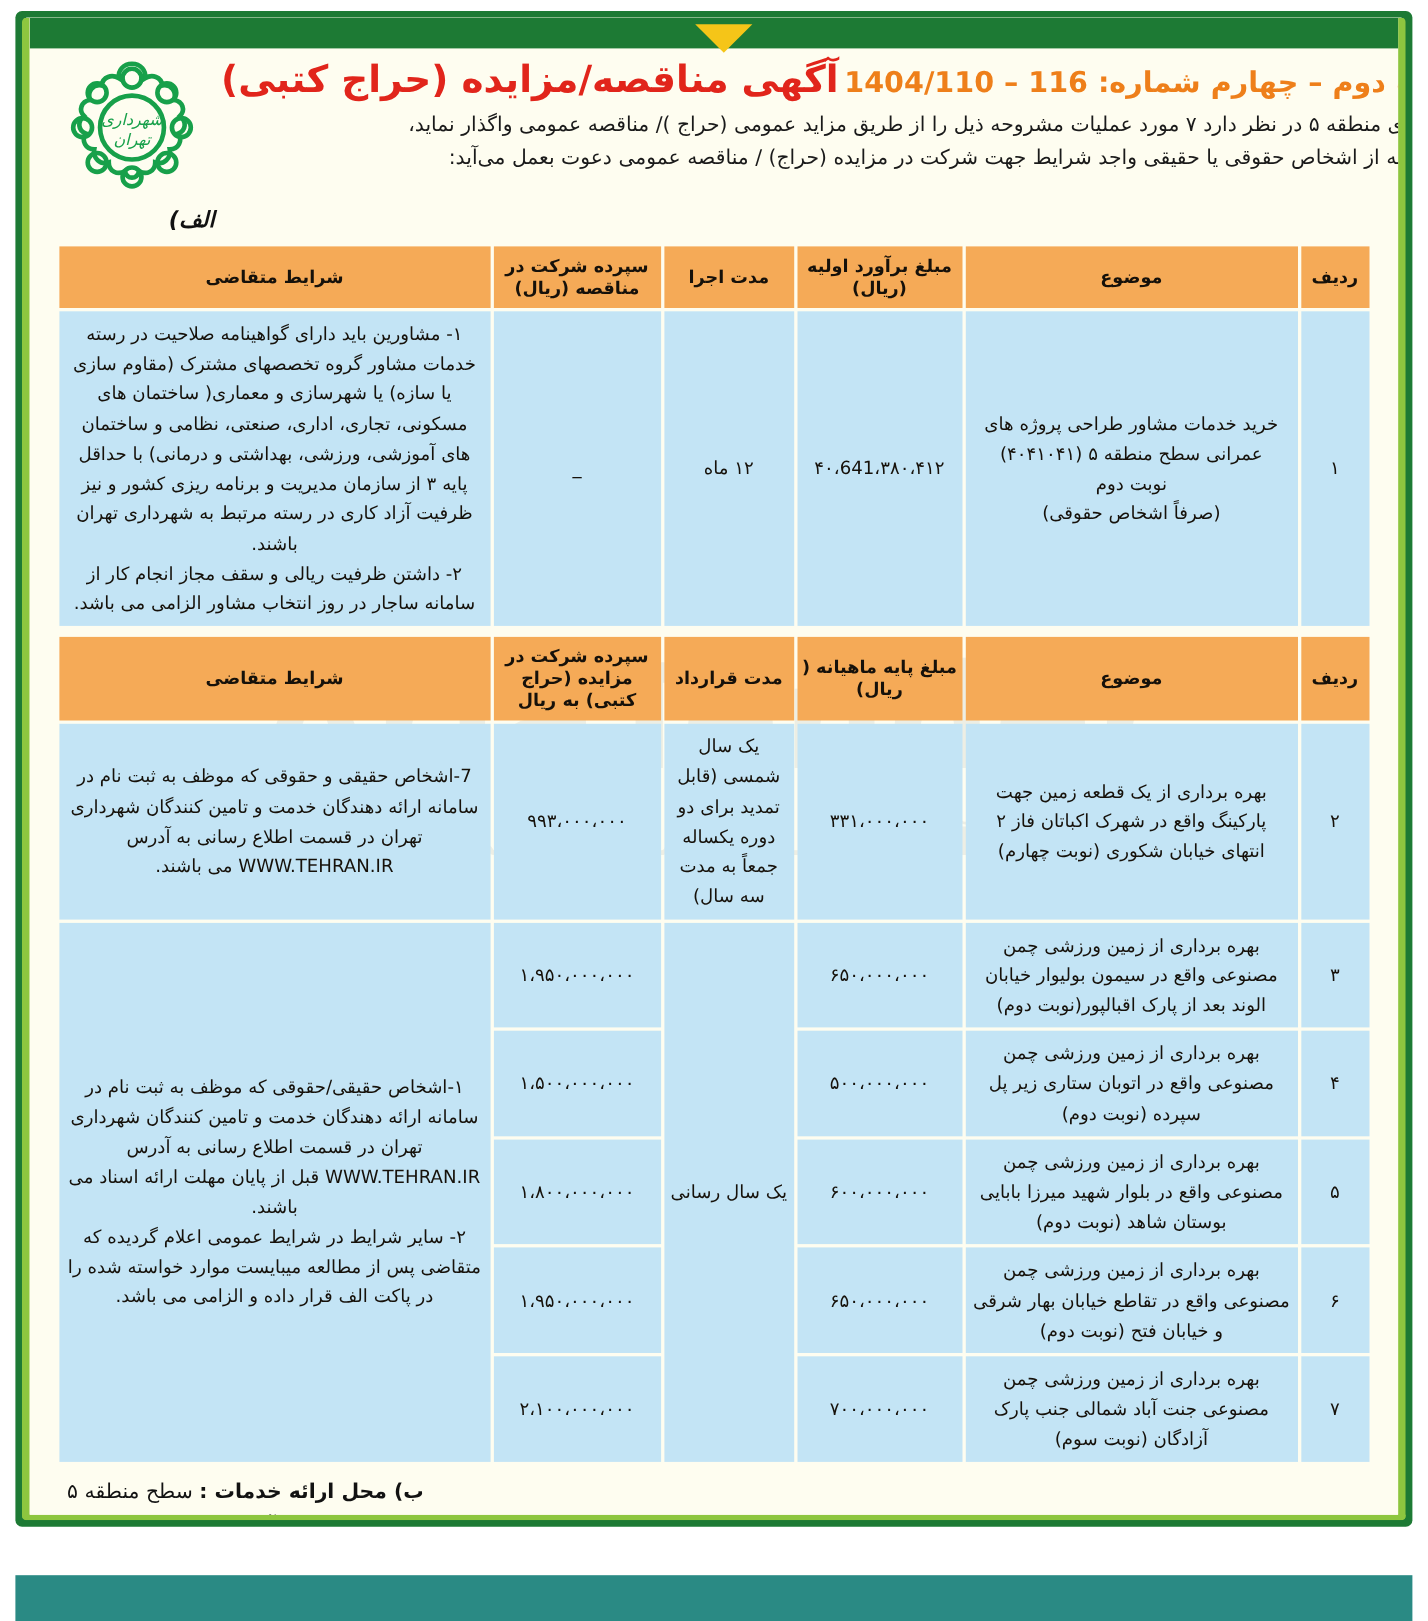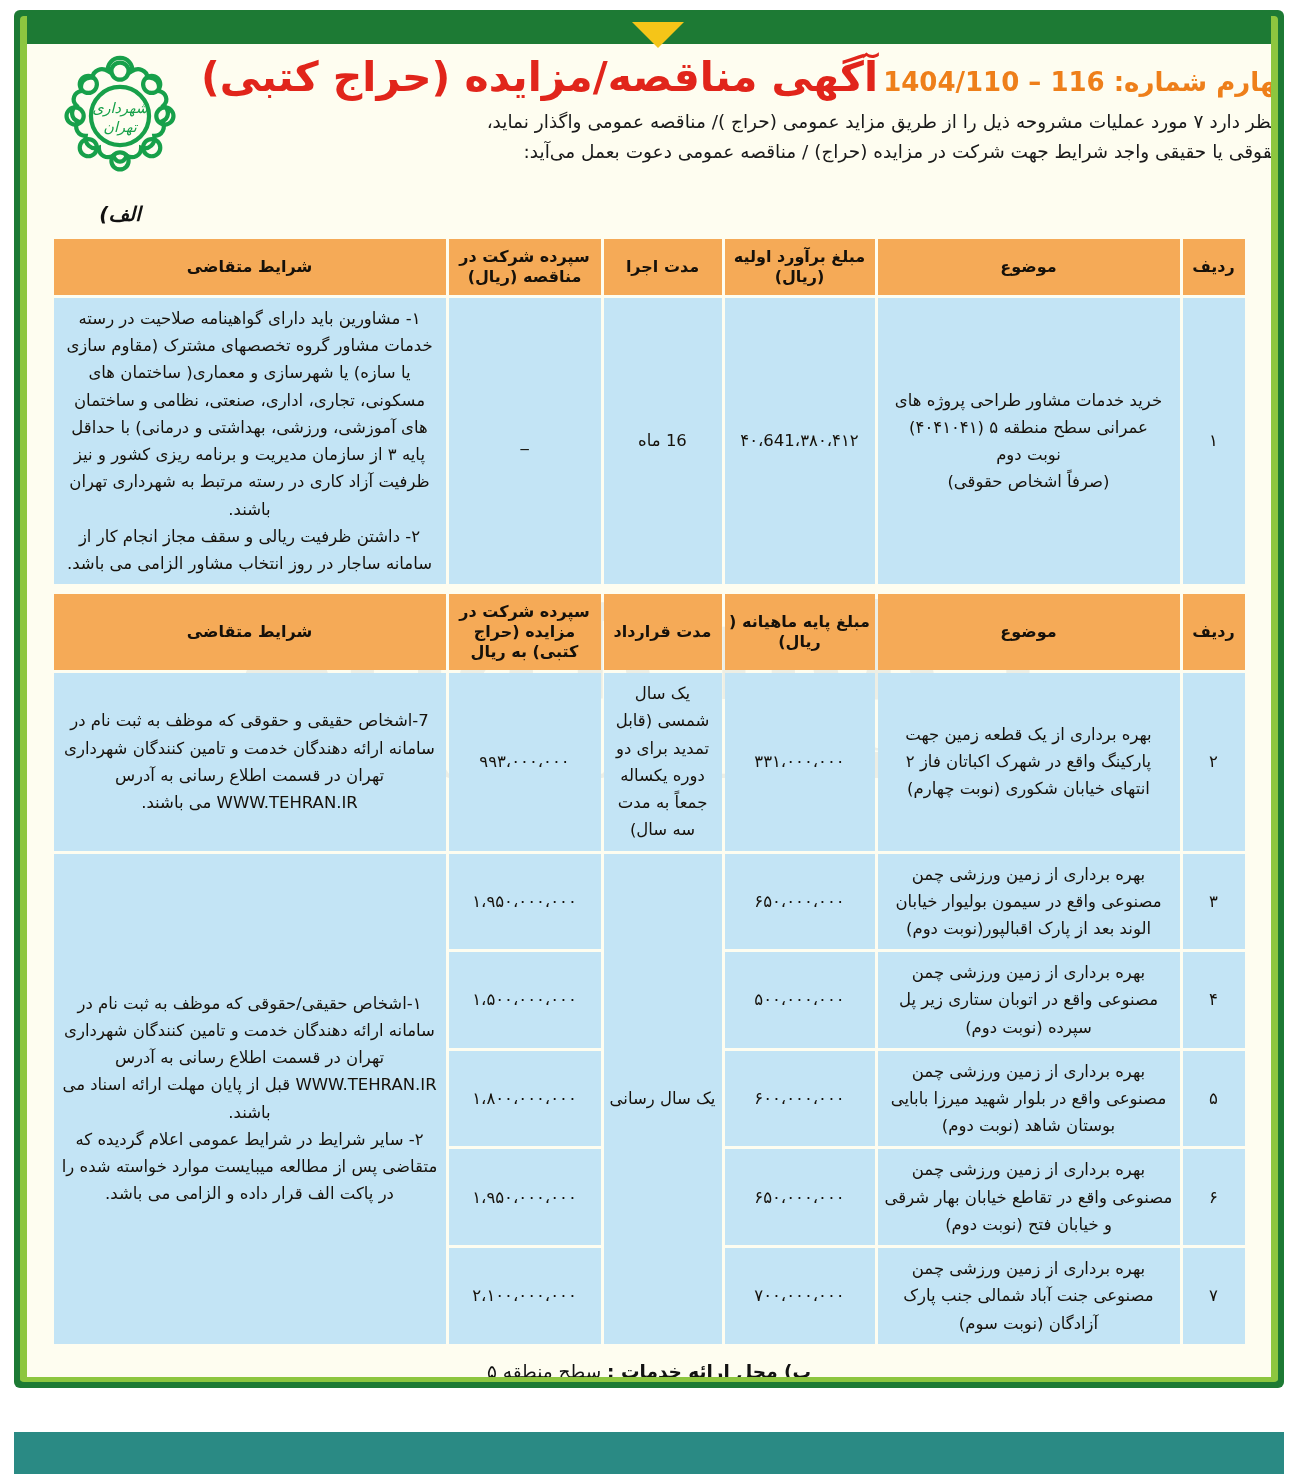--- a/index.html
+++ b/index.html
@@ -86,33 +86,33 @@
     flex: 0 0 150px;
     text-align: center;
     padding-top: 4px;
     font-style: italic;
   }
   .logo-svg { display:block; margin: 0 auto; }
   .alef-mark {
     font-size: 20px;
     font-weight: bold;
     color: #111;
-    margin-top: 20px;
-    text-align: center;
+    margin-top: 5px;
+    text-align: right;
   }
   .title-col { flex: 1 1 auto; padding-top: 8px; }
   .main-title {
     text-align: left;
     line-height: 1.15;
     white-space: nowrap;
     direction: rtl;
     margin-bottom: 6px;
   }
   .main-title .t-red {
-    font-size: 41px;
+    font-size: 34px;
     font-weight: bold;
     color: #e1251b;
     letter-spacing: -1px;
   }
   .main-title .t-orange {
     font-size: 26px;
     font-weight: bold;
     color: #ee7f1a;
     letter-spacing: -0.5px;
   }
@@ -172,21 +172,21 @@
 
   
   .clauses {
     margin: 10px 16px 0 16px;
     direction: rtl;
     font-size: 18.5px;
     color: #121212;
     line-height: 1.62;
   }
   .clause { margin: 0 0 2px 0; text-align: justify; }
-  .clause.rightline { text-align: center; }
+  .clause.rightline { text-align: left; }
   .clause b { font-weight: bold; }
 
   
   .watermark {
     position: absolute;
     left: 0; top: 560px;
     width: 100%;
     text-align: center;
     font-size: 132px;
     font-weight: bold;
@@ -280,21 +280,21 @@
             <th>مدت اجرا</th>
             <th>سپرده شرکت در مناقصه (ریال)</th>
             <th>شرایط متقاضی</th>
           </tr>
         </thead>
         <tbody>
           <tr>
             <td class="radif">۱</td>
             <td class="subject nl">خرید خدمات مشاور طراحی پروژه های عمرانی سطح منطقه ۵ (۴۰۴۱۰۴۱)<br>نوبت دوم<br>(صرفاً اشخاص حقوقی)</td>
             <td class="amount">۴۰،641،۳۸۰،۴۱۲</td>
-            <td class="dur">16 ماه</td>
+            <td class="dur">۱۲ ماه</td>
             <td class="dep">_</td>
             <td class="cond nl">۱- مشاورین باید دارای گواهینامه صلاحیت در رسته خدمات مشاور گروه تخصصهای مشترک (مقاوم سازی یا سازه) یا شهرسازی و معماری( ساختمان های مسکونی، تجاری، اداری، صنعتی، نظامی و ساختمان های آموزشی، ورزشی، بهداشتی و درمانی) با حداقل پایه ۳ از سازمان مدیریت و برنامه ریزی کشور و نیز ظرفیت آزاد کاری در رسته مرتبط به شهرداری تهران باشند.<br>۲- داشتن ظرفیت ریالی و سقف مجاز انجام کار از سامانه ساجار در روز انتخاب مشاور الزامی می باشد.</td>
           </tr>
         </tbody>
       </table>
 
       <table class="tender" style="margin-top:4px;">
         <colgroup>
           <col class="col-radif">
               <col class="col-subject">

